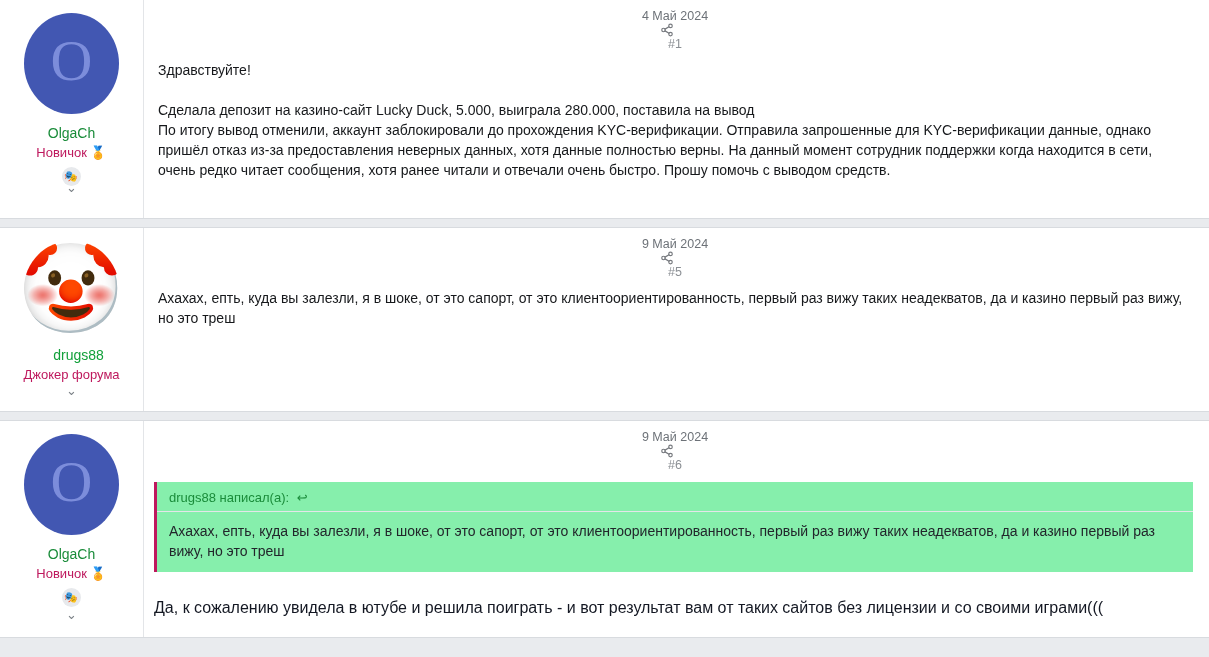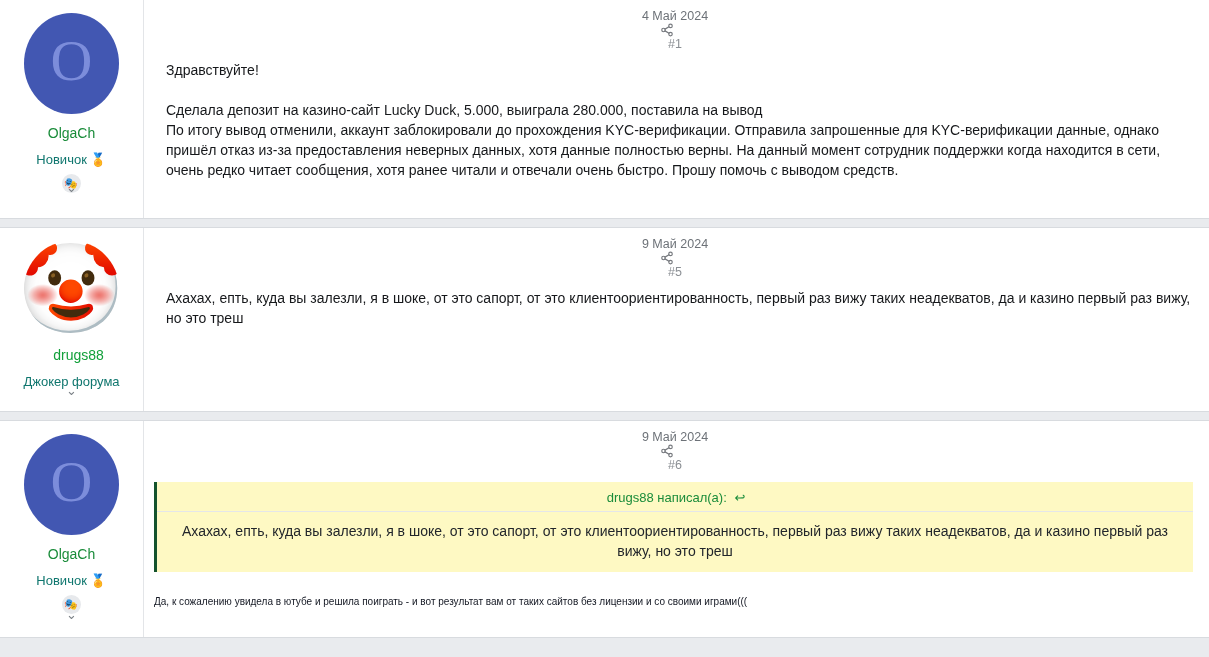--- a/index.html
+++ b/index.html
@@ -64,23 +64,23 @@
   }
   .avatar-clown { background: transparent; font-size: 88px; line-height: 1; }
   .username {
     margin-top: 11px;
     font-size: 14px;
     font-weight: normal;
     color: #1a8c3a;
   }
   .username.green2 { color: #12a03a; padding-left: 14px; }
   .usertitle {
-    margin-top: 10px;
-    font-size: 13px;
-    color: #0f766e;
+    margin-top: 3px;
+    font-size: 13px;
+    color: #be185d;
     line-height: 17px;
   }
   .badge-medal { font-size: 13px; }
   .badge-row {
     margin-top: 6px;
     display: flex;
     justify-content: center;
   }
   .badge-circle {
     width: 19px;
@@ -130,50 +130,49 @@
     display: inline-flex;
     align-items: center;
   }
   .post-num { color: #8b8f94; font-size: 12.5px; }
   .body {
     padding: 9px 16px 0 10px;
     font-size: 14px;
     line-height: 20px;
     color: #16181b;
   }
-  .body p { margin: 0 0 0 12px; }
+  .body p { margin: 0 0 0 4px; }
   .gap { height: 20px; }
 
   
   .quote {
     margin: 10px 16px 0 10px;
-    border-left: 3px solid #14532d;
-    background: #fef9c3;
-    text-align: center;
+    border-left: 3px solid #be185d;
+    background: #86efac;
   }
   .quote-head {
     padding: 8px 10px 6px 12px;
     font-size: 13px;
     color: #1a8c3a;
     border-bottom: 1px solid #e4e6e9;
   }
   .quote-head .reply-arrow {
     color: #1a8c3a;
     margin-left: 4px;
     font-size: 13px;
   }
   .quote-body {
     padding: 9px 12px 11px 12px;
     font-size: 14px;
     line-height: 20px;
     color: #22262b;
   }
   .after-quote {
     padding: 10px 16px 0 10px;
-    font-size: 10px;
+    font-size: 16px;
     line-height: 20px;
   }
 </style>
 </head>
 <body>
 
 <div class="page">
 
   <div class="post post-1">
     <div class="user-col">

